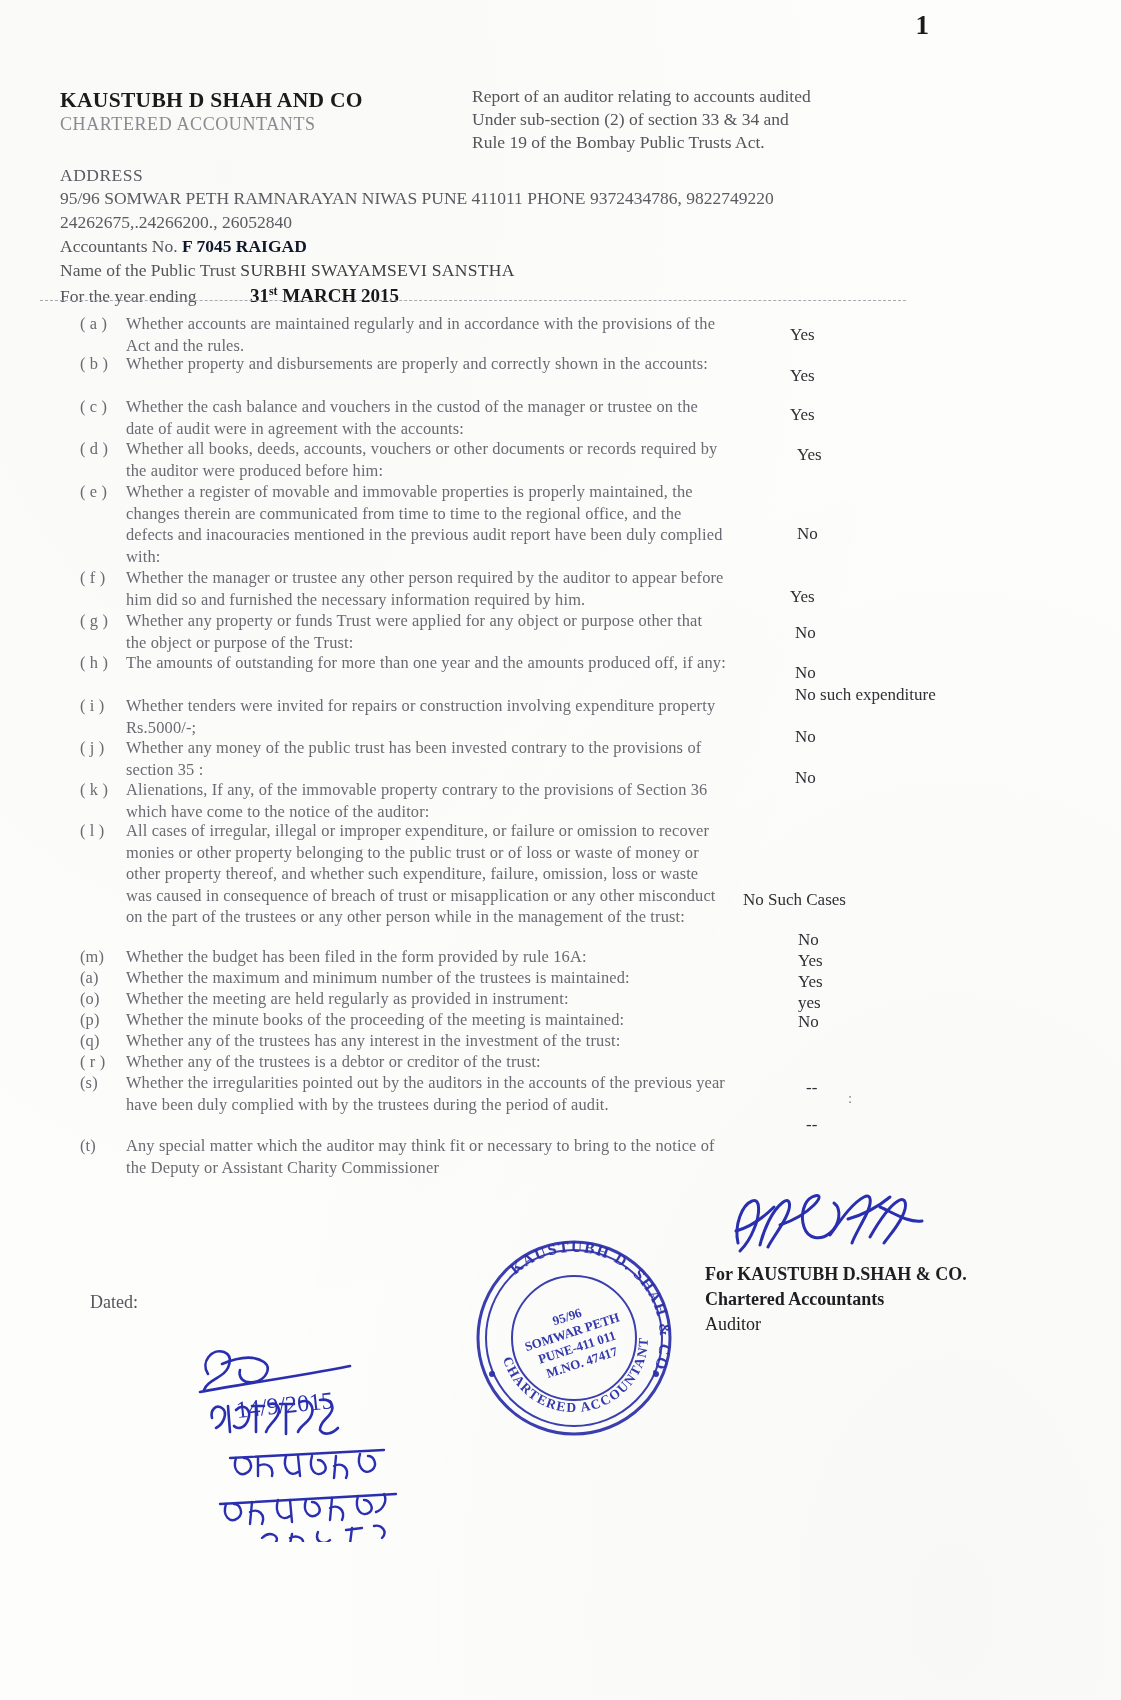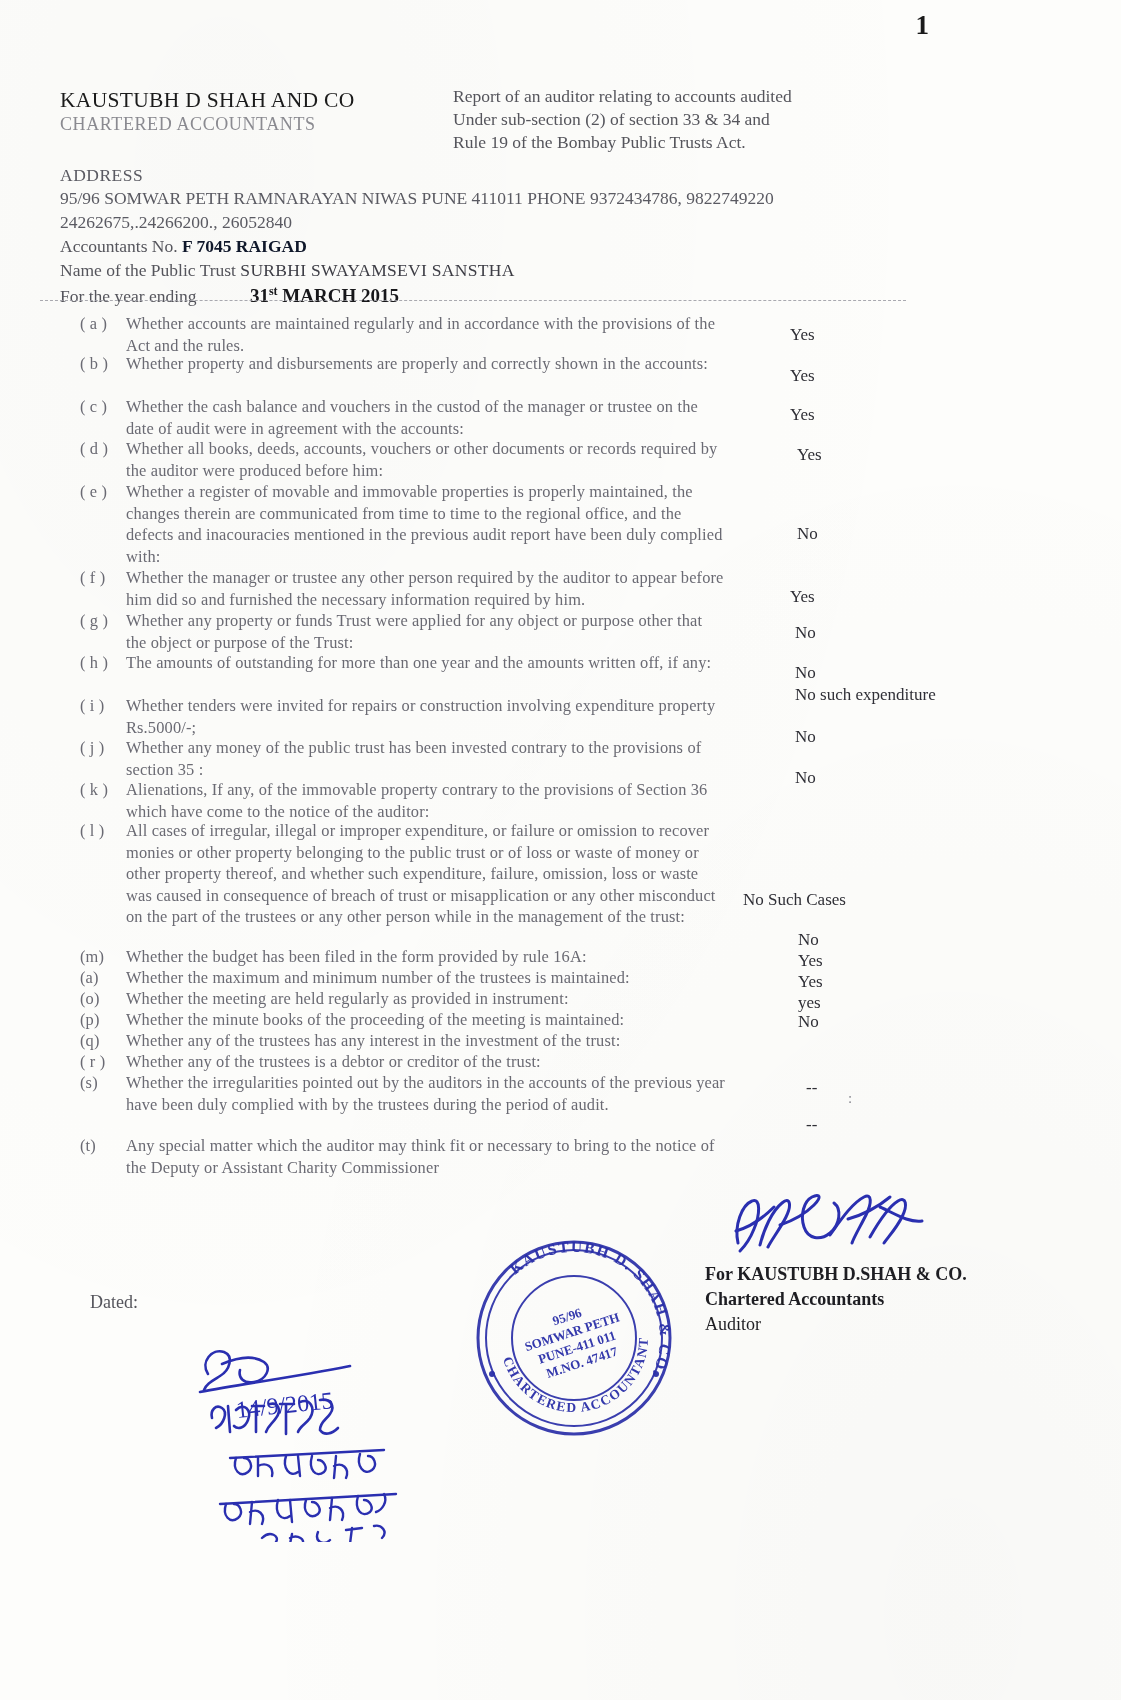--- a/index.html
+++ b/index.html
@@ -37,35 +37,35 @@
     font-size: 27px;
     font-weight: bold;
     color: #1a1a1a;
     font-family: "Liberation Serif", serif;
   }
   .firm {
     position: absolute;
     left: 60px;
     top: 88px;
     font-size: 21.5px;
-    font-weight: normal;
+    font-weight: bold;
     letter-spacing: 0.3px;
     color: #1b1b1b;
   }
   .firm-sub {
     position: absolute;
     left: 60px;
     top: 114px;
     font-size: 18px;
     letter-spacing: 0.6px;
     color: #8a8a90;
   }
   .hdr-right {
     position: absolute;
-    left: 453px;
+    left: 472px;
     top: 85px;
     width: 430px;
     font-size: 17.5px;
     line-height: 23px;
     color: #55555c;
   }
   .addr-label {
     position: absolute;
     left: 60px;
     top: 165px;
@@ -268,21 +268,21 @@
   <div class="q" style="left:80px; top:567px;">
     <span class="lbl">( f )</span>
     <span class="txt">Whether the manager or trustee  any other person required by the auditor to appear before him did so and furnished the necessary information required by him.</span>
   </div>
   <div class="q" style="left:80px; top:610px;">
     <span class="lbl">( g )</span>
     <span class="txt">Whether any property or funds  Trust were applied for any  object or purpose other that the object or purpose of the Trust:</span>
   </div>
   <div class="q" style="left:80px; top:652px;">
     <span class="lbl">( h )</span>
-    <span class="txt">The amounts of outstanding for more than one year and the amounts written off, if any:</span>
+    <span class="txt">The amounts of outstanding for more than one year and the amounts produced off, if any:</span>
   </div>
   <div class="q" style="left:80px; top:695px;">
     <span class="lbl">( i )</span>
     <span class="txt">Whether tenders were invited for repairs or construction  involving expenditure property Rs.5000/-;</span>
   </div>
   <div class="q" style="left:80px; top:737px;">
     <span class="lbl">( j )</span>
     <span class="txt">Whether any money of the public trust has been invested contrary  to the provisions of section 35 :</span>
   </div>
   <div class="q" style="left:80px; top:779px;">

